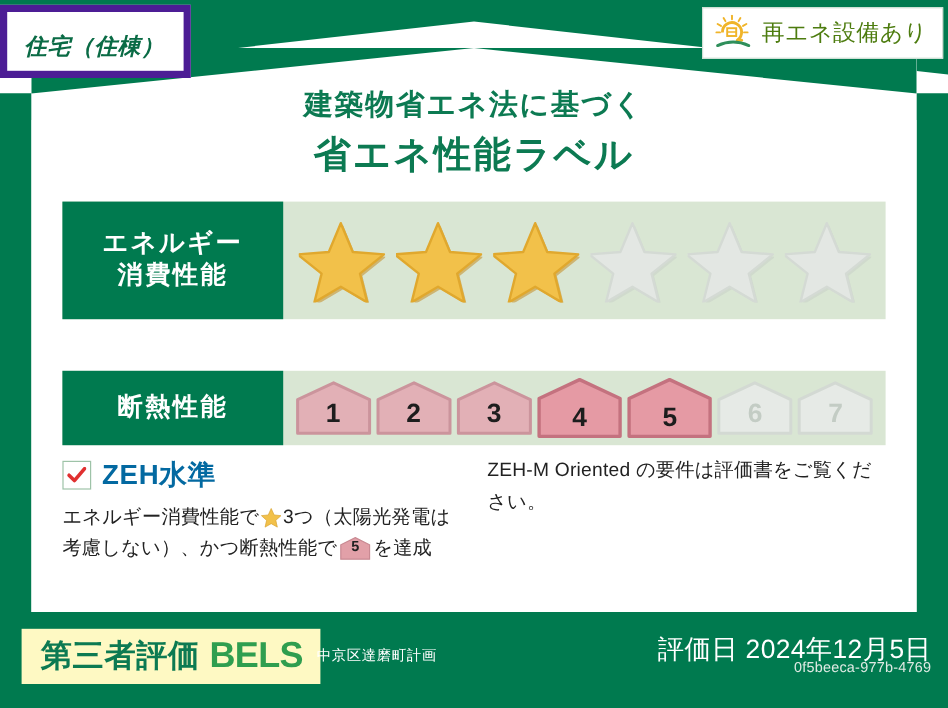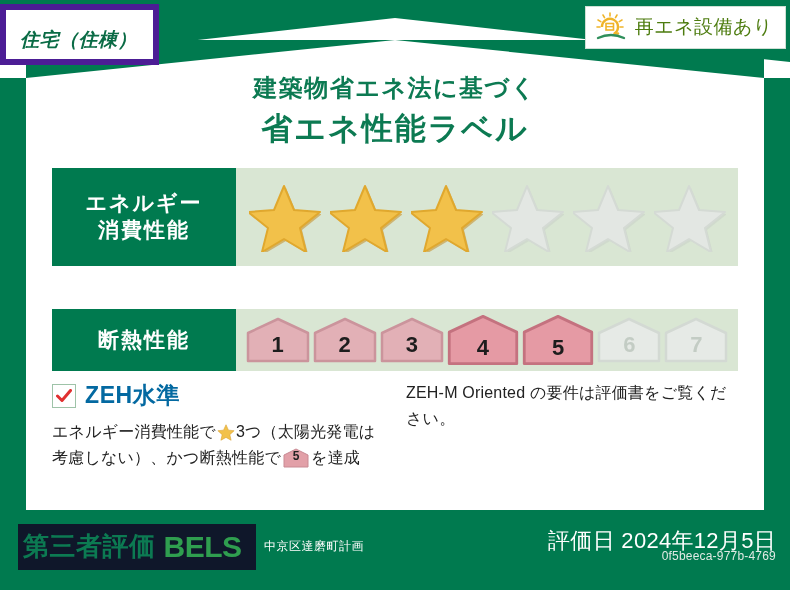--- a/index.html
+++ b/index.html
@@ -209,22 +209,22 @@
 
   
   .footer {
     position: absolute;
     left: 0; bottom: 0;
     width: 790px; height: 74px;
   }
   .bels-box {
     position: absolute;
     left: 18px; top: 8px;
-    background: #0f172a;
-    padding: 5px 14px 6px 5px;
+    background: #fef9c3;
+    padding: 5px 14px 6px 16px;
     display: flex;
     align-items: center;
   }
   .bels-third {
     color: #0c7a52;
     font-size: 26px;
     font-weight: bold;
     letter-spacing: 0.5px;
     white-space: nowrap;
   }

